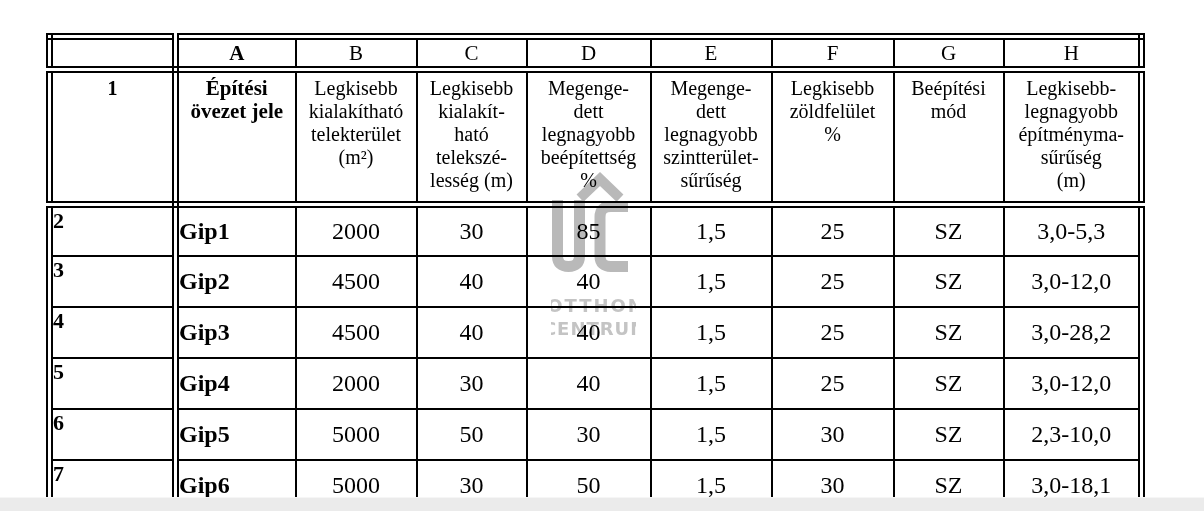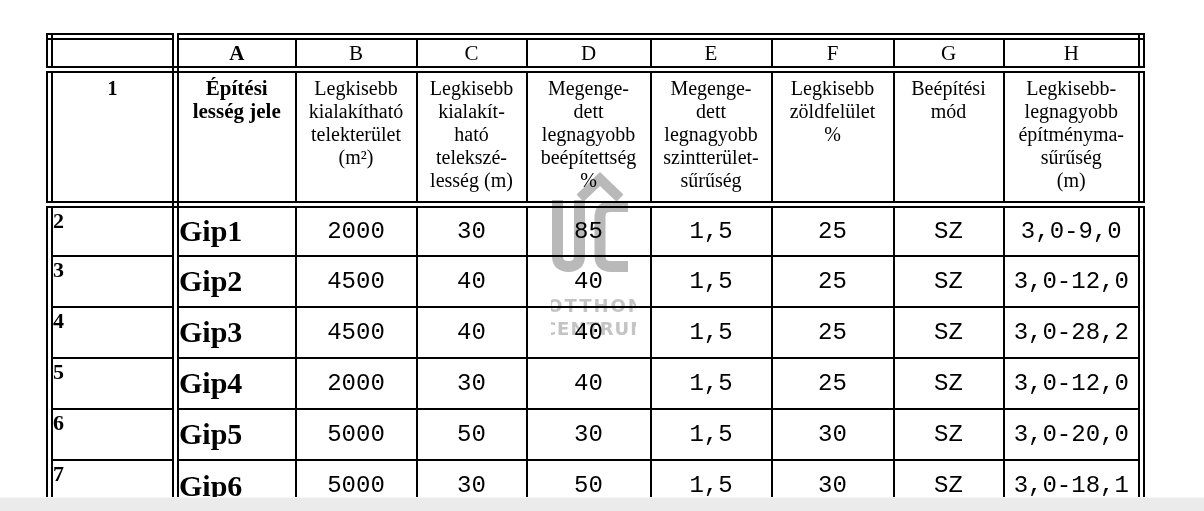--- a/index.html
+++ b/index.html
@@ -66,30 +66,29 @@
   td.rownum {
     text-align: left;
     vertical-align: top;
     font-weight: bold;
     font-size: 22px;
     padding: 5px 0 0 8px;
   }
   tr.data { height: 51px; }
   td.zone {
     font-weight: bold;
-    font-size: 30px;
+    font-size: 24px;
     text-align: left;
     vertical-align: middle;
     padding-left: 8px;
   }
   td.val {
     text-align: center;
     vertical-align: middle;
     font-size: 24px;
-    font-family: Liberation Mono, monospace;
   }
 
   .page-edge {
     position: absolute; left: 0; top: 497px;
     width: 1204px; height: 14px;
     background: #ebebeb;
     border-top: 1px solid #f6f6f6;
     z-index: 3;
   }
 </style>
@@ -134,21 +133,21 @@
         <th>D</th>
         <th>E</th>
         <th>F</th>
         <th>G</th>
         <th>H</th>
       </tr>
 
       <tr class="hdr">
         <td class="rownum">1</td>
         <td class="hdrA">Építési
-lesség jele</td>
+övezet jele</td>
         <td>Legkisebb
 kialakítható
 telekterület
 (m²)</td>
         <td>Legkisebb
 kialakít-
 ható
 telekszé-
 lesség (m)</td>
         <td>Megenge-
@@ -175,21 +174,21 @@
 
       <tr class="data">
         <td class="rownum">2</td>
         <td class="zone">Gip1</td>
         <td class="val">2000</td>
         <td class="val">30</td>
         <td class="val">85</td>
         <td class="val">1,5</td>
         <td class="val">25</td>
         <td class="val">SZ</td>
-        <td class="val">3,0-9,0</td>
+        <td class="val">3,0-5,3</td>
       </tr>
 
       <tr class="data">
         <td class="rownum">3</td>
         <td class="zone">Gip2</td>
         <td class="val">4500</td>
         <td class="val">40</td>
         <td class="val">40</td>
         <td class="val">1,5</td>
         <td class="val">25</td>
@@ -223,21 +222,21 @@
 
       <tr class="data">
         <td class="rownum">6</td>
         <td class="zone">Gip5</td>
         <td class="val">5000</td>
         <td class="val">50</td>
         <td class="val">30</td>
         <td class="val">1,5</td>
         <td class="val">30</td>
         <td class="val">SZ</td>
-        <td class="val">3,0-20,0</td>
+        <td class="val">2,3-10,0</td>
       </tr>
 
       <tr class="data">
         <td class="rownum">7</td>
         <td class="zone">Gip6</td>
         <td class="val">5000</td>
         <td class="val">30</td>
         <td class="val">50</td>
         <td class="val">1,5</td>
         <td class="val">30</td>

